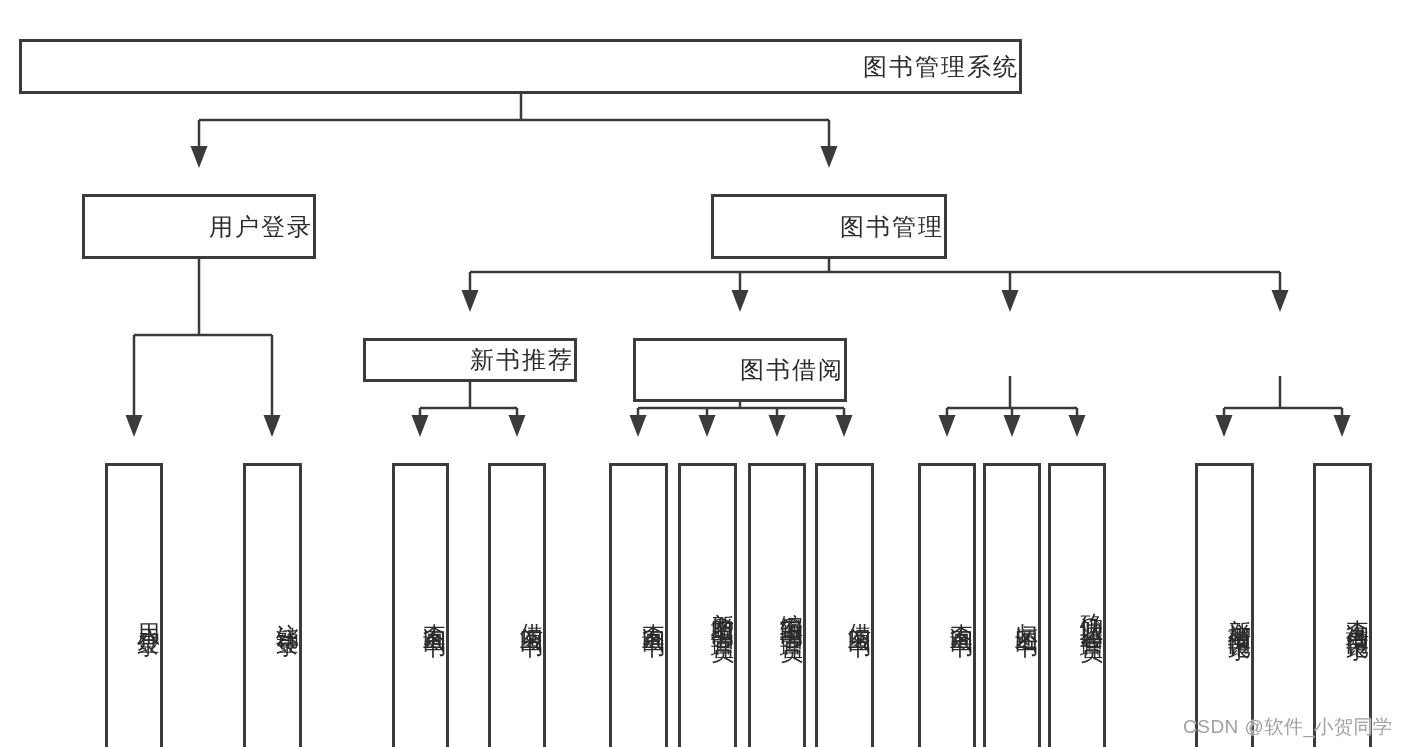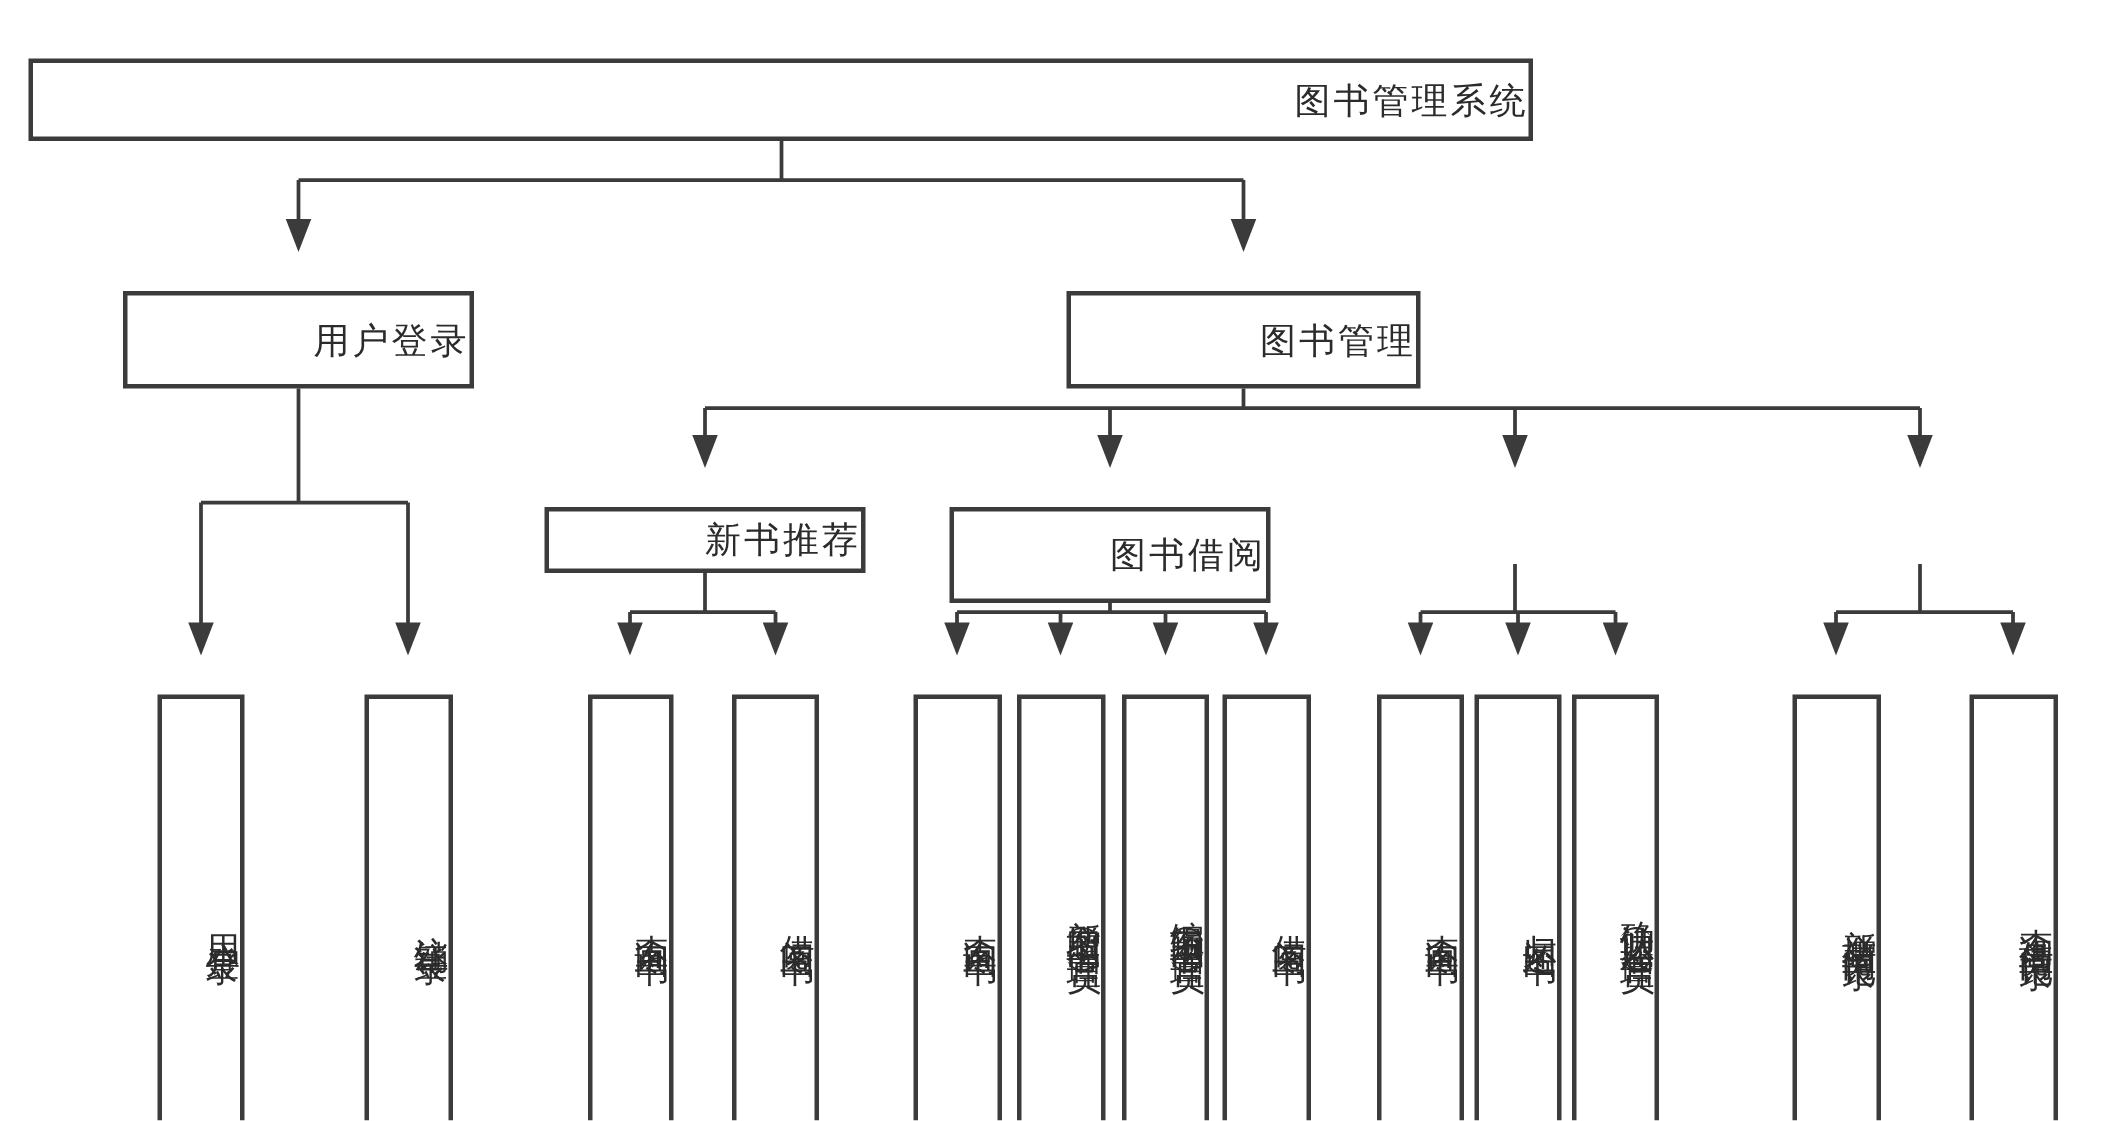--- a/index.html
+++ b/index.html
@@ -168,13 +168,14 @@
     <span>确认归还（管理员）</span>
   </div>
 
   <div class="box v" style="left:1195px;top:437px;width:59px;height:300px">
     <span>新增借阅记录</span>
   </div>
   <div class="box v" style="left:1313px;top:437px;width:59px;height:300px">
     <span>查询借阅记录</span>
   </div>
 
+  <div class="watermark">CSDN @软件_小贺同学</div>
 </div>
 
 </body></html>

